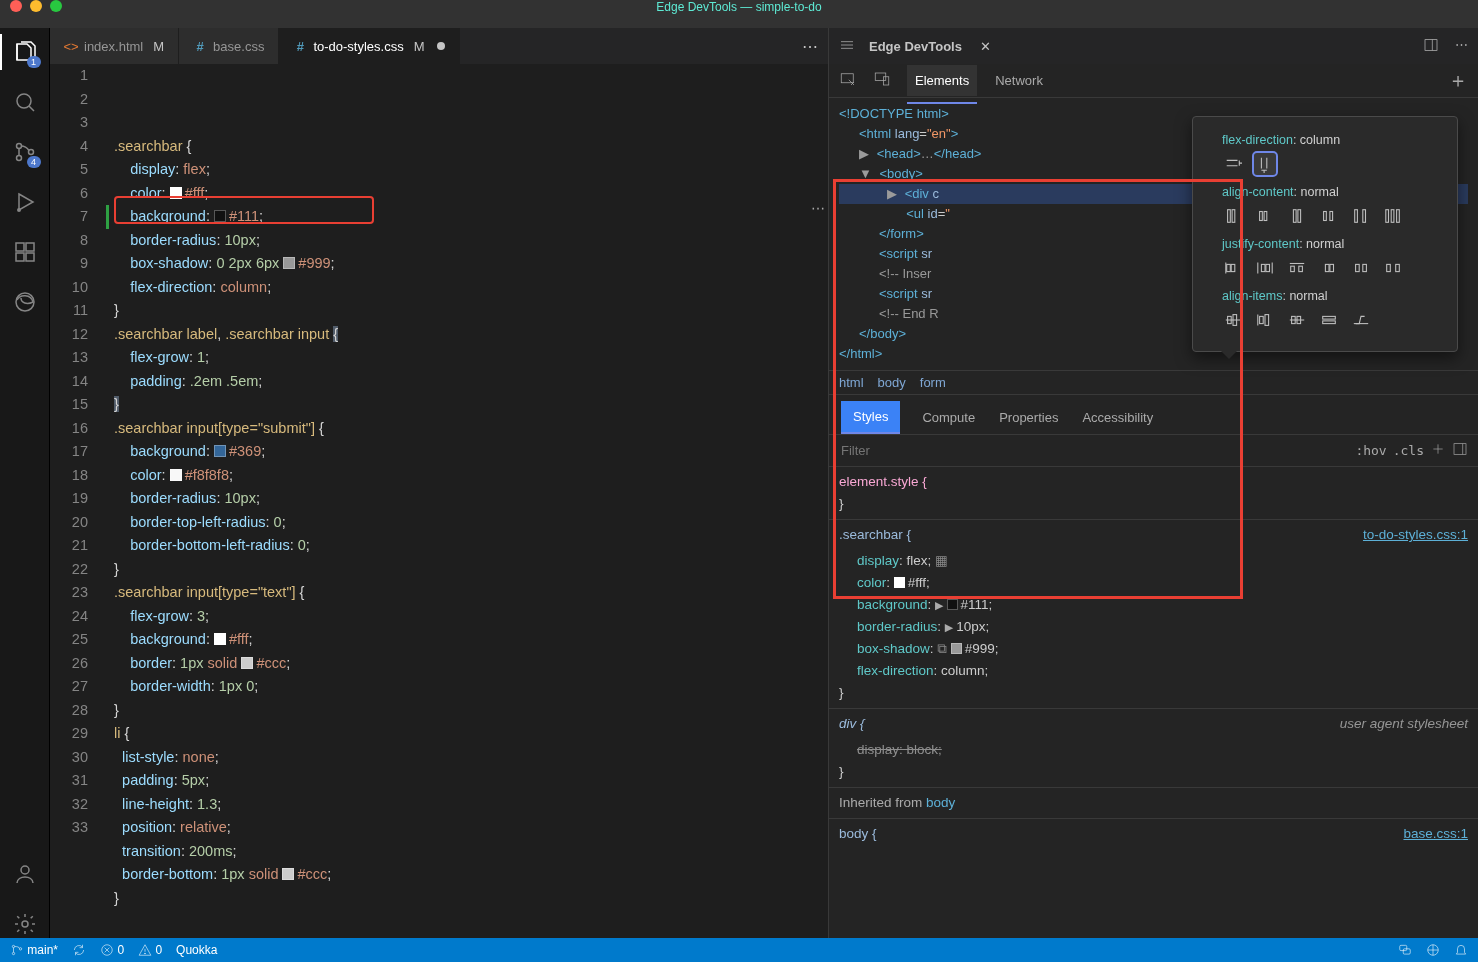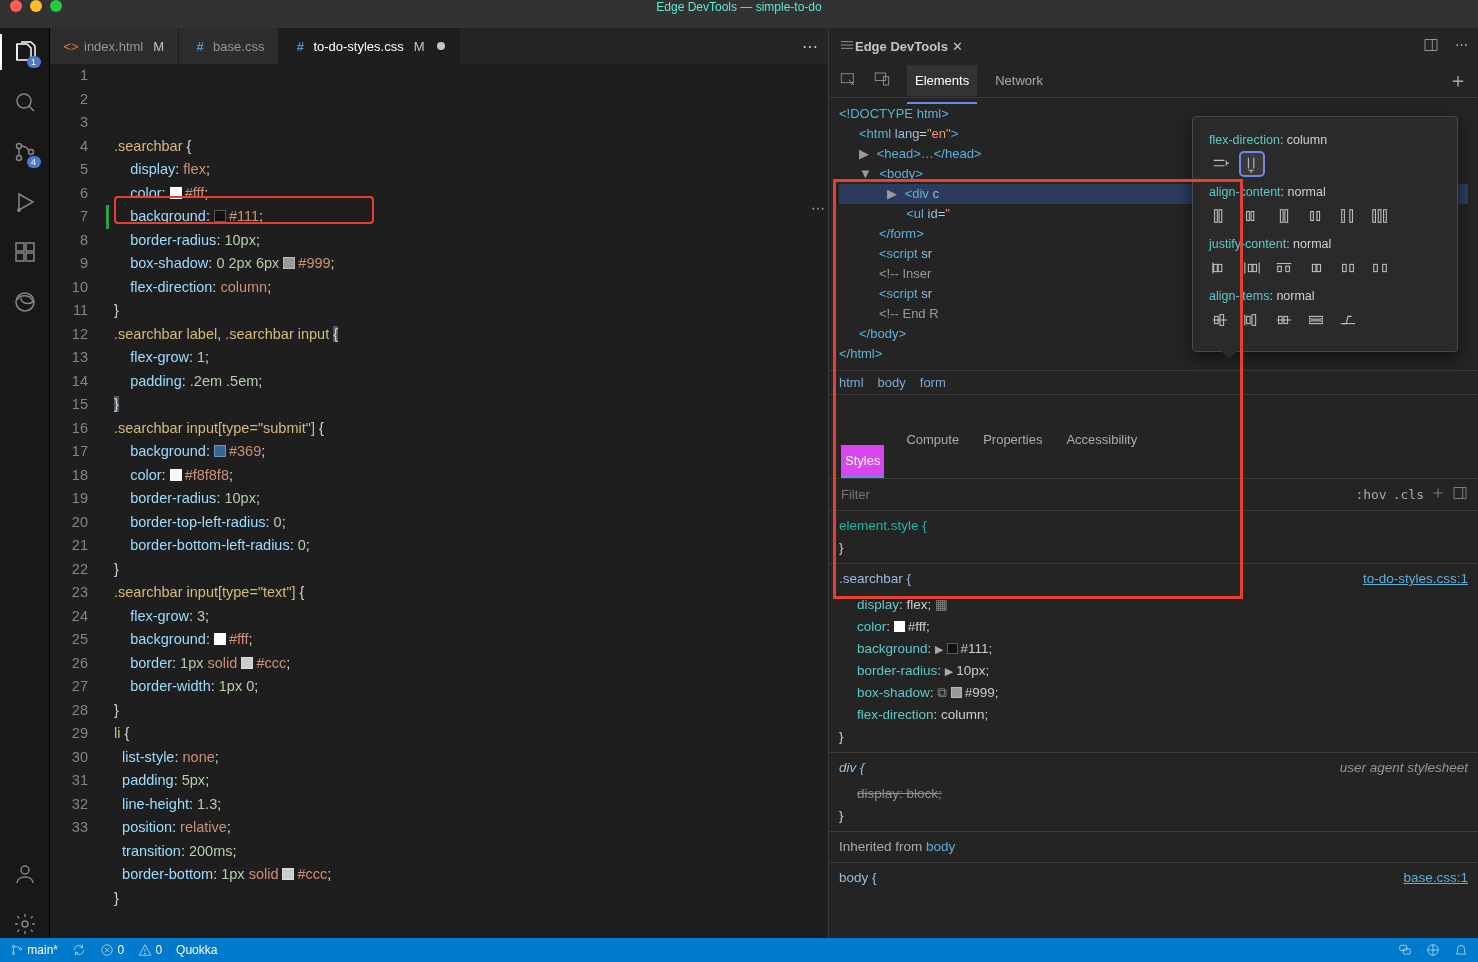--- a/index.html
+++ b/index.html
@@ -68,21 +68,21 @@
   .sel { color:var(--yellow); }
   .prop { color:var(--cyan); }
   .val { color:var(--orange); }
   .numc { color:var(--num); }
   .punct { color:var(--punct); }
   .brace { color:var(--punct); }
   .swatch { display:inline-block; width:12px; height:12px; border:1px solid rgba(255,255,255,0.3); vertical-align:-1px; margin-right:3px; }
 
   
   .devtools { width:650px; background:#242424; display:flex; flex-direction:column; border-left:1px solid #393939; }
-  .dt-tabbar { height:36px; background:var(--tabbar-bg); display:flex; align-items:center; padding:0 10px; color:#c5c5c5; font-size:13px; }
+  .dt-tabbar { height:36px; background:var(--tabbar-bg); display:flex; align-items:center; padding:0 10px; gap:14px; color:#c5c5c5; font-size:13px; }
   .dt-tabbar .title { display:flex; align-items:center; gap:8px; font-weight:600; }
   .dt-tabbar .close-x, .dt-tabbar .right { margin-left:4px; }
   .dt-tabbar .right-icons { margin-left:auto; display:flex; gap:16px; }
   .dt-tabbar svg { width:16px; height:16px; stroke:currentColor; fill:none; }
 
   .dt-toolbar { height:34px; display:flex; align-items:center; padding:0 10px; gap:16px; border-bottom:1px solid #393939; font-size:13px; }
   .dt-toolbar .tool-icon { color:#aaa; }
   .dt-toolbar .dtab { color:#aaa; padding:0 2px; }
   .dt-toolbar .dtab.active { color:#fff; position:relative; background:#333; padding:8px 8px; }
   .dt-toolbar .dtab.active::after { content:""; position:absolute; left:0; right:0; bottom:-8px; height:2px; background:#6f87e8; }
@@ -95,42 +95,42 @@
   .dom-tree .attrv { color:#f29766; }
   .dom-tree .text-dim { color:#999; }
   .dom-tree .tri { color:#9b9b9b; margin-right:4px; }
   .dom-tree .indent1 { padding-left:20px; }
   .dom-tree .indent2 { padding-left:40px; }
   .dom-tree .indent3 { padding-left:60px; }
   .dom-tree .selrow { background:#2a3b5e;padding-left:48px; }
   .dom-tree .expand-dots { position:absolute; left:-18px; top:100px; color:#aaa; letter-spacing:2px; font-size:14px; }
 
   .flex-pop { position:absolute; top:18px; right:20px; width:266px; background:#2a2a2a; border:1px solid #4a4a4a; border-radius:4px; box-shadow:0 6px 16px rgba(0,0,0,.5); padding:10px 12px; font-family: Menlo, Consolas, monospace; font-size:12.5px; z-index:5; }
-  .flex-pop .row { margin:6px 4px 10px; }
+  .flex-pop .row { margin:6px 17px 10px; }
   .flex-pop .k { color:#5fc9c9; }
   .flex-pop .v { color:#d0d0d0; }
   .flex-pop .icons { display:flex; gap:10px; margin-top:6px; }
   .flex-pop .ibox { width:22px; height:22px; display:inline-flex; align-items:center; justify-content:center; color:#bfbfbf; border-radius:3px; }
   .flex-pop .ibox.sel { outline:2px solid #6f87e8; background:#3a3a3a; }
   .flex-pop svg { width:18px; height:18px; stroke:currentColor; fill:none; stroke-width:1.2; }
   .flex-pop::after { content:""; position:absolute; bottom:-8px; left:28px; width:0; height:0; border-left:8px solid transparent; border-right:8px solid transparent; border-top:8px solid #2a2a2a; }
 
   .breadcrumb { padding:4px 10px; font-family:Menlo,Consolas,monospace; font-size:13px; color:#7fa7d4; display:flex; gap:14px; border-top:1px solid #393939; }
 
   .styles-tabs { display:flex; align-items:center; gap:20px; padding:6px 12px 0; border-top:1px solid #393939; font-size:13px; }
   .styles-tabs .stab { color:#aaa; padding:8px 2px; }
-  .styles-tabs .stab.active { color:#fff; border-bottom:2px solid #6f87e8; background:#d946ef; padding:8px 4px;margin-top:44px; }
+  .styles-tabs .stab.active { color:#fff; border-bottom:2px solid #6f87e8; background:#3b82f6; padding:8px 12px; }
 
   .filter-row { display:flex; align-items:center; padding:6px 10px; gap:6px; border-top:1px solid #393939; border-bottom:1px solid #393939; font-size:13px; }
   .filter-row input { flex:1; background:#242424; border:0; color:#aaa; font-size:13px; outline:none; }
   .filter-row .act { color:#aaa; font-family:Menlo,Consolas,monospace; }
   .filter-row svg { width:16px; height:16px; stroke:#aaa; fill:none; }
 
   .styles-body { font-family:Menlo,Consolas,monospace; font-size:13.5px; line-height:22px; padding:4px 10px; color:#ccc; overflow:hidden; position:relative; }
-  .styles-body .rule-hdr { color:#14b8a6; }
+  .styles-body .rule-hdr { color:#f9a8d4; }
   .styles-body .sel2 { color:#9bbbdc; }
   .styles-body .prop2 { color:#5fc9c9; }
   .styles-body .val2 { color:#ccc; }
   .styles-body .link { float:right; color:#5db0d7; text-decoration:underline; }
   .styles-body .strike { text-decoration:line-through; color:#8e8e8e; }
   .styles-body .ua { float:right; color:#969696; font-style:italic; }
   .styles-body .indent { padding-left:18px; }
   .styles-body .sep { border-top:1px solid #393939; margin:4px -10px; padding:4px 10px 0; }
   .styles-body .swatch2 { display:inline-block; width:11px; height:11px; border:1px solid rgba(255,255,255,0.3); vertical-align:-1px; margin-right:3px; }
   .styles-body .playtri { color:#aaa; font-size:11px; }

